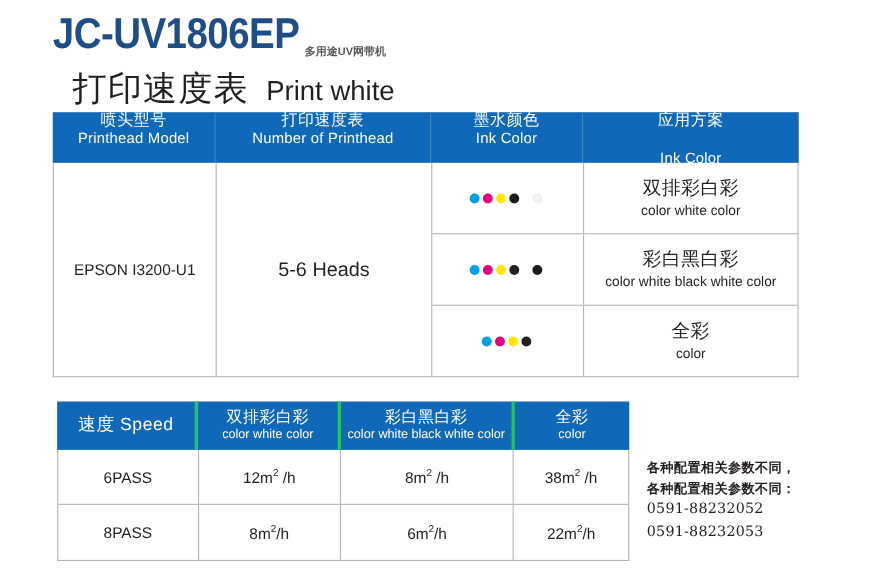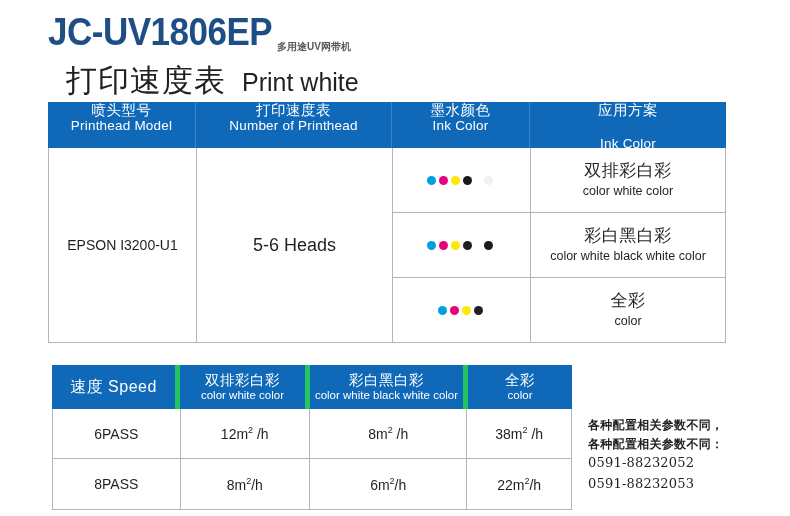--- a/index.html
+++ b/index.html
@@ -88,21 +88,21 @@
   
   .table2 {
     position: absolute; left: 52px; top: 365px;
     width: 520px; height: 145px;
     border: 1px solid #b5b5b5; border-top: none;
   }
   .t2-head { display: flex; height: 44px; background: #1069b8; margin: 0 -1px; }
   .t2-head .hc2 {
     display: flex; flex-direction: column; align-items: center;
     justify-content: center; color: #fff; line-height: 1.15;
-    border-right: 5px solid #22c55e;
+    border-right: 3px solid #22c55e;
   }
   .t2-head .hc2:last-child { border-right: none; }
   .hc2 .cn { font-size: 14.5px; letter-spacing: 0.5px; }
   .hc2 .en { font-size: 11.5px; }
   .hc2 .single { font-size: 16px; letter-spacing: 0.5px; }
   .s1 { width: 128px; }
   .s2 { width: 130px; }
   .s3 { width: 158px; }
   .s4 { width: 104px; }
 

